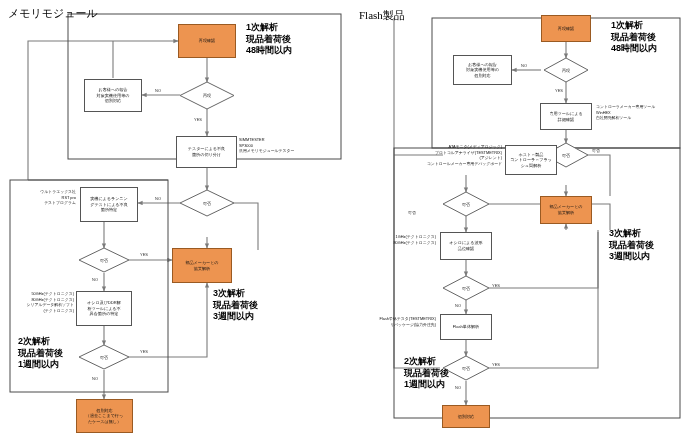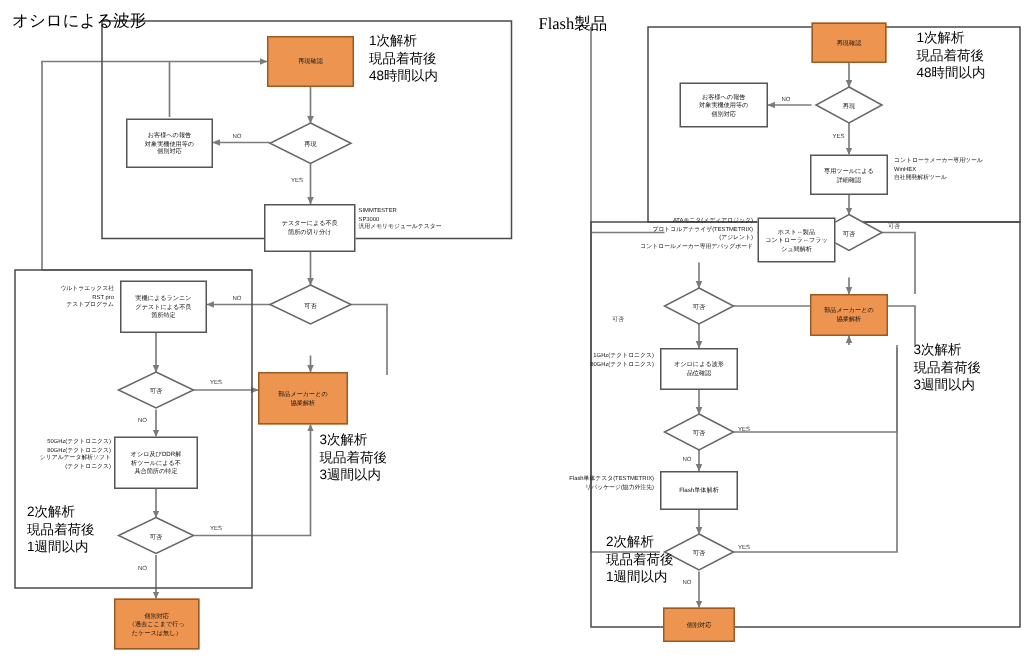--- a/index.html
+++ b/index.html
@@ -54,21 +54,21 @@
     color:#111;
     white-space:pre-line;
   }
   .note.right{text-align:right;}
   .phase{
     position:absolute;
     font-size:9px;
     line-height:1.28;
     color:#000;
     white-space:pre-line;
-    font-weight:400;
+    font-weight:700;
   }
   .edgelabel{
     position:absolute;
     font-size:4px;
     color:#333;
     white-space:nowrap;
   }
   svg.lines{position:absolute;left:0;top:0;width:690px;height:448px;pointer-events:none;}
 </style>
 </head>
@@ -157,21 +157,21 @@
     </g>
     <g stroke="#666" stroke-width="1" fill="#ffffff">
       <polygon points="566,58 588,70 566,82 544,70"></polygon>
       <polygon points="566,143 588,155 566,167 544,155"></polygon>
       <polygon points="466,192 489,204 466,216 443,204"></polygon>
       <polygon points="466,276 489,288 466,300 443,288"></polygon>
       <polygon points="466,356 489,368 466,380 443,368"></polygon>
     </g>
   </svg>
 
-  <div class="panel-title" style="left:8px;top:6px;">オシロによる波形</div>
+  <div class="panel-title" style="left:8px;top:6px;">メモリモジュール</div>
 
   <div class="node orange" style="left:178px;top:24px;width:58px;height:34px;">再現確認</div>
 
   <div class="node" style="left:84px;top:79px;width:58px;height:33px;">お客様への報告
 対象実機使用等の
 個別対応</div>
 
   <div class="node" style="left:176px;top:136px;width:61px;height:32px;">テスターによる不良
 箇所の切り分け</div>
 

